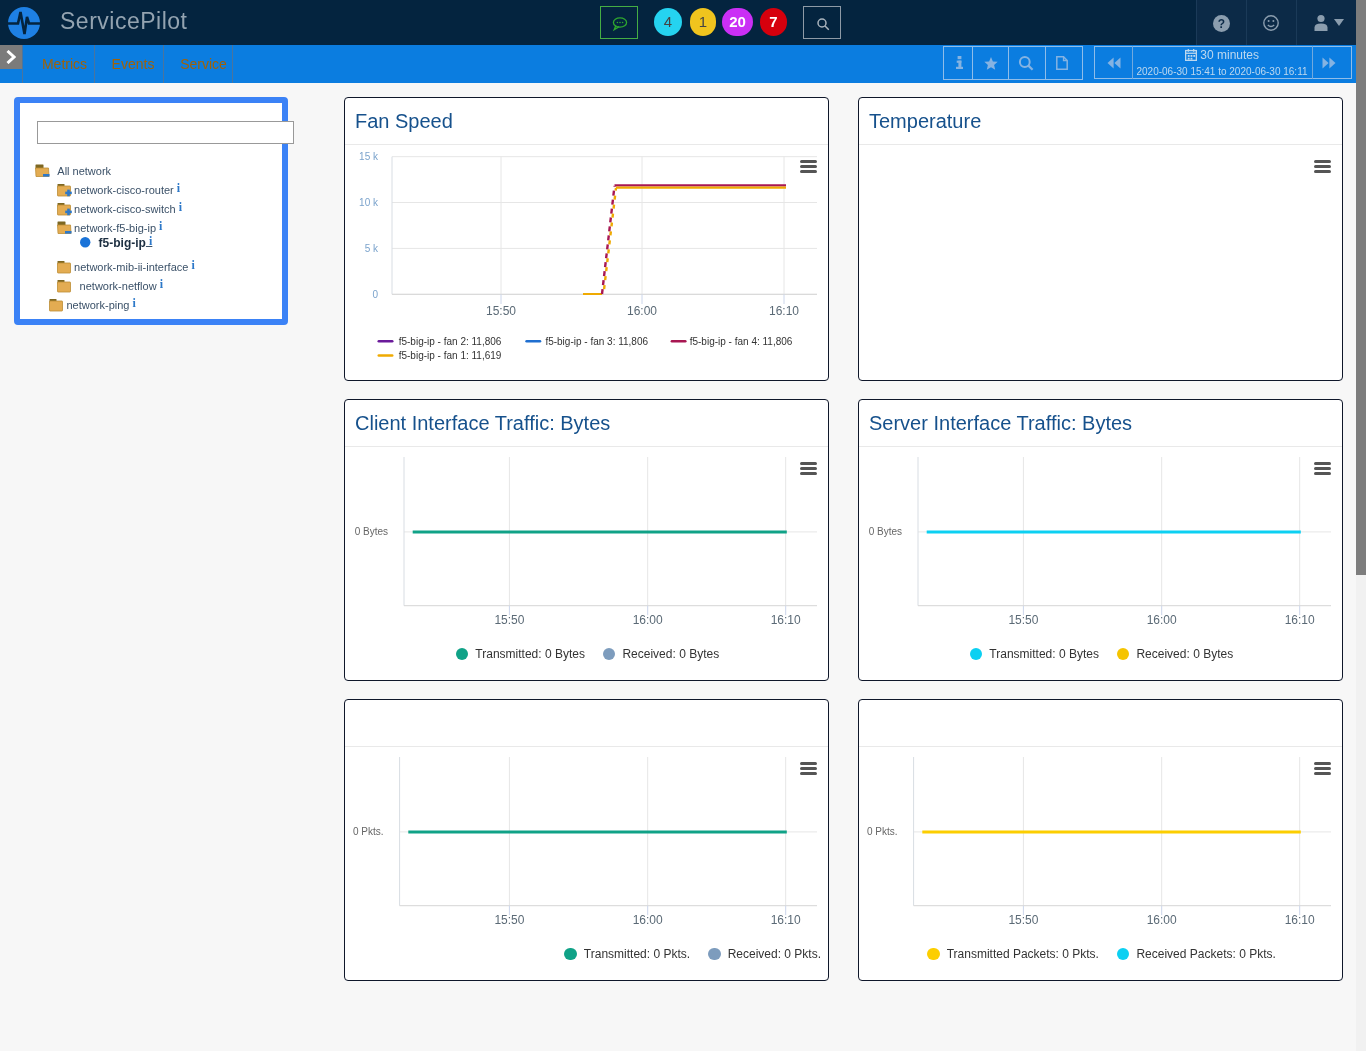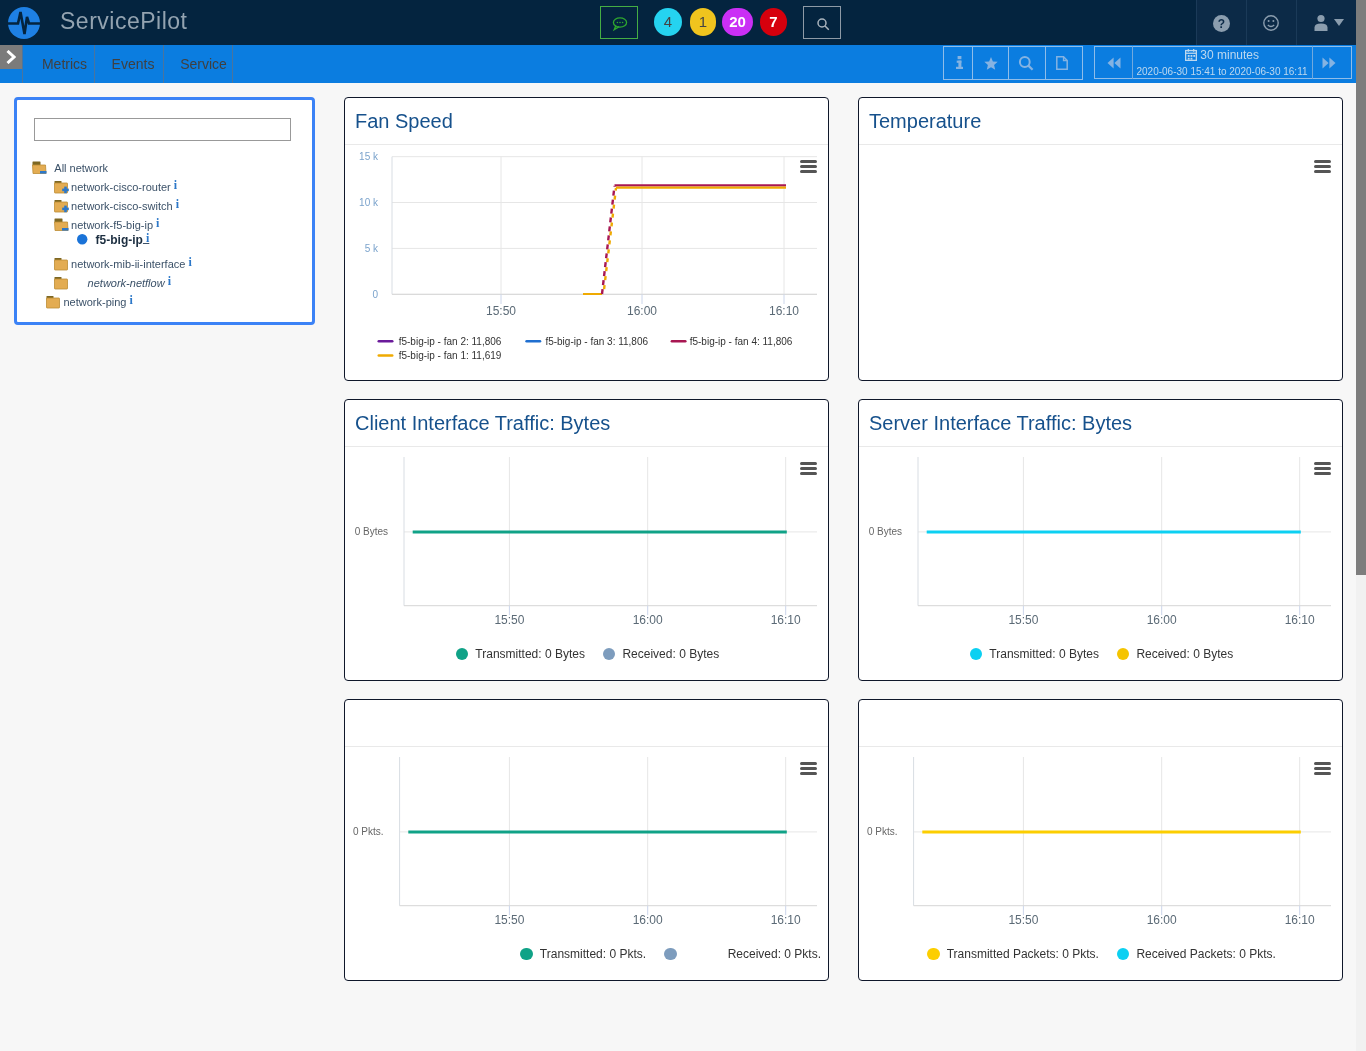--- a/index.html
+++ b/index.html
@@ -2,35 +2,35 @@
 <html><head><meta charset="utf-8"><title>ServicePilot</title>
 <style>
 * { margin:0; padding:0; box-sizing:border-box; }
 html,body { width:1366px; height:1051px; overflow:hidden; background:#f7f7f7;
   font-family:"Liberation Sans", sans-serif; }
 .abs { position:absolute; }
 #topbar { position:absolute; left:0; top:0; width:1356px; height:45px; background:#04243f; }
 #toolbar { position:absolute; left:0; top:45px; width:1356px; height:38px; background:#0b7de0; }
 #toggle { position:absolute; left:0; top:45px; width:22px; height:24px; background:#7b7b7b;
   color:#fff; text-align:center; }
-.tab { position:absolute; top:45px; height:38px; color:#404040; font-size:14px;
+.tab { position:absolute; top:45px; height:38px; color:#a16207; font-size:14px;
   text-align:center; line-height:38px; }
 .tabsep { position:absolute; top:45px; width:1px; height:38px; background:#4a749e; }
 .hsep { position:absolute; top:0; width:1px; height:45px; background:#1b3a58; }
 .badge { position:absolute; top:8px; height:28px; border-radius:14px;
   text-align:center; line-height:28px; font-size:15px; font-weight:bold; }
 .hbtn { position:absolute; top:6px; width:38px; height:33px; }
 .tbtn { position:absolute; border:1px solid #8fbde9; }
 .card { position:absolute; width:485px; background:#fff; border:1px solid #0f172a; border-radius:4px; }
 .ctitle { position:absolute; left:10px; top:12px; font-size:20px; color:#16518c; }
 .cthr { position:absolute; left:0; top:46px; width:100%; height:1px; background:#e9e9e9; }
 .burger { position:absolute; width:17px; }
 .burger div { height:3px; background:#555; margin-bottom:2px; border-radius:1.5px; }
-#sidebar { position:absolute; left:14px; top:97px; width:301px; height:228px;
-  background:#fff; border:3px solid #3b82f6; border-radius:4px; }
+#sidebar { position:absolute; left:14px; top:97px; width:274px; height:228px;
+  background:#fff; border:6px solid #3b82f6; border-radius:4px; }
 #treein { position:absolute; left:17px; top:18px; width:257px; height:23px;
   border:1px solid #999; background:#fff; }
 .trow { position:absolute; height:19px; font-size:11px; color:#3b5168; white-space:nowrap; }
 .trow .lbl { vertical-align:top; line-height:18px; }
 .trow .lbl { display:inline-block; }
 .info { color:#2d78c8; font-weight:bold; font-family:"Liberation Serif", serif;
   font-size:12px; }
 #scrollbar { position:absolute; left:1356px; top:0; width:10px; height:1051px; background:#f1f1f1; }
 #scrollthumb { position:absolute; left:0; top:0; width:10px; height:575px; background:#7d7d7d; }
 svg text { font-family:"Liberation Sans", sans-serif; }
@@ -171,21 +171,21 @@
 <div class="trow" style="left:60.1px;top:131px;text-decoration:underline;"><svg style="position:absolute;left:0;top:3px" width="12" height="12" viewBox="0 0 12 12">
         <circle cx="5.2" cy="5.2" r="5.2" fill="#1a73d8"></circle>
       </svg><span class="lbl" style="font-weight:bold;font-size:12px;color:#1c2e40;margin-left:18.5px;">f5-big-ip</span> <span class="info">i</span></div>
 <div class="trow" style="left:36.6px;top:154.5px;"><svg style="position:absolute;left:0;top:2px" width="16" height="14" viewBox="0 0 16 14">
 <rect x="0.5" y="1" width="7" height="3.5" rx="0.5" fill="#7d6722"></rect>
 <rect x="0.5" y="3" width="13" height="10" rx="0.6" fill="#e3ac52" stroke="#bd8d35" stroke-width="0.8"></rect>
       </svg><span class="lbl" style="margin-left:17.5px;">network-mib-ii-interface</span> <span class="info">i</span></div>
 <div class="trow" style="left:36.6px;top:173.5px;"><svg style="position:absolute;left:0;top:2px" width="16" height="14" viewBox="0 0 16 14">
 <rect x="0.5" y="1" width="7" height="3.5" rx="0.5" fill="#7d6722"></rect>
 <rect x="0.5" y="3" width="13" height="10" rx="0.6" fill="#e3ac52" stroke="#bd8d35" stroke-width="0.8"></rect>
-      </svg><span class="lbl" style="margin-left:34px;font-style:italic;">network-netflow</span> <span class="info">i</span></div>
+      </svg><span class="lbl" style="margin-left:23px;">network-netflow</span> <span class="info">i</span></div>
 <div class="trow" style="left:29px;top:193px;"><svg style="position:absolute;left:0;top:2px" width="16" height="14" viewBox="0 0 16 14">
 <rect x="0.5" y="1" width="7" height="3.5" rx="0.5" fill="#7d6722"></rect>
 <rect x="0.5" y="3" width="13" height="10" rx="0.6" fill="#e3ac52" stroke="#bd8d35" stroke-width="0.8"></rect>
       </svg><span class="lbl" style="margin-left:17.5px;">network-ping</span> <span class="info">i</span></div>
 </div>
 <div class="card" style="left:344px;top:97px;height:284px;">
     <div class="ctitle">Fan Speed</div>
     <div class="cthr"></div>
     <svg class="abs" style="left:0;top:46px" width="485" height="236" viewBox="0 0 485 236">
       <line x1="47" y1="12.7" x2="472" y2="12.7" stroke="#e6e6e6" stroke-width="1"></line>
@@ -314,21 +314,21 @@
       <line x1="440.7" y1="159.7" x2="440.7" y2="169.2" stroke="#ccd6eb" stroke-width="1"></line>
       <text x="38.6" y="89.4" font-size="10" fill="#666" text-anchor="end">0 Pkts.</text>
       <text x="164.4" y="178.29999999999998" font-size="12" fill="#5b6a76" text-anchor="middle">15:50</text>
       <text x="302.7" y="178.29999999999998" font-size="12" fill="#5b6a76" text-anchor="middle">16:00</text>
       <text x="440.7" y="178.29999999999998" font-size="12" fill="#5b6a76" text-anchor="middle">16:10</text>
       <line x1="63.3" y1="85.9" x2="441.8" y2="85.9" stroke="#10a287" stroke-width="3"></line>
     </svg>
     <div class="abs" style="left:0;top:246px;width:485px;text-align:right;white-space:nowrap;"><span style="display:inline-flex;align-items:center;margin:0 9px;">
         <span style="width:12.5px;height:12.5px;border-radius:50%;background:#10a287;margin-right:7px;flex:none;"></span>
         <span style="font-size:12px;color:#333;">Transmitted: 0 Pkts.</span>
-      </span><span style="display:inline-flex;align-items:center;margin:0 9px;gap:44px;">
+      </span><span style="display:inline-flex;align-items:center;margin:0 9px;">
         <span style="width:12.5px;height:12.5px;border-radius:50%;background:#7d9cbd;margin-right:7px;flex:none;"></span>
         <span style="font-size:12px;color:#333;">Received: 0 Pkts.</span>
       </span></div>
     <div class="burger" style="left:455px;top:62px;">
       <div></div>
       <div></div>
       <div></div>
     </div>
   </div>
 <div class="card" style="left:858px;top:699px;height:282px;">

